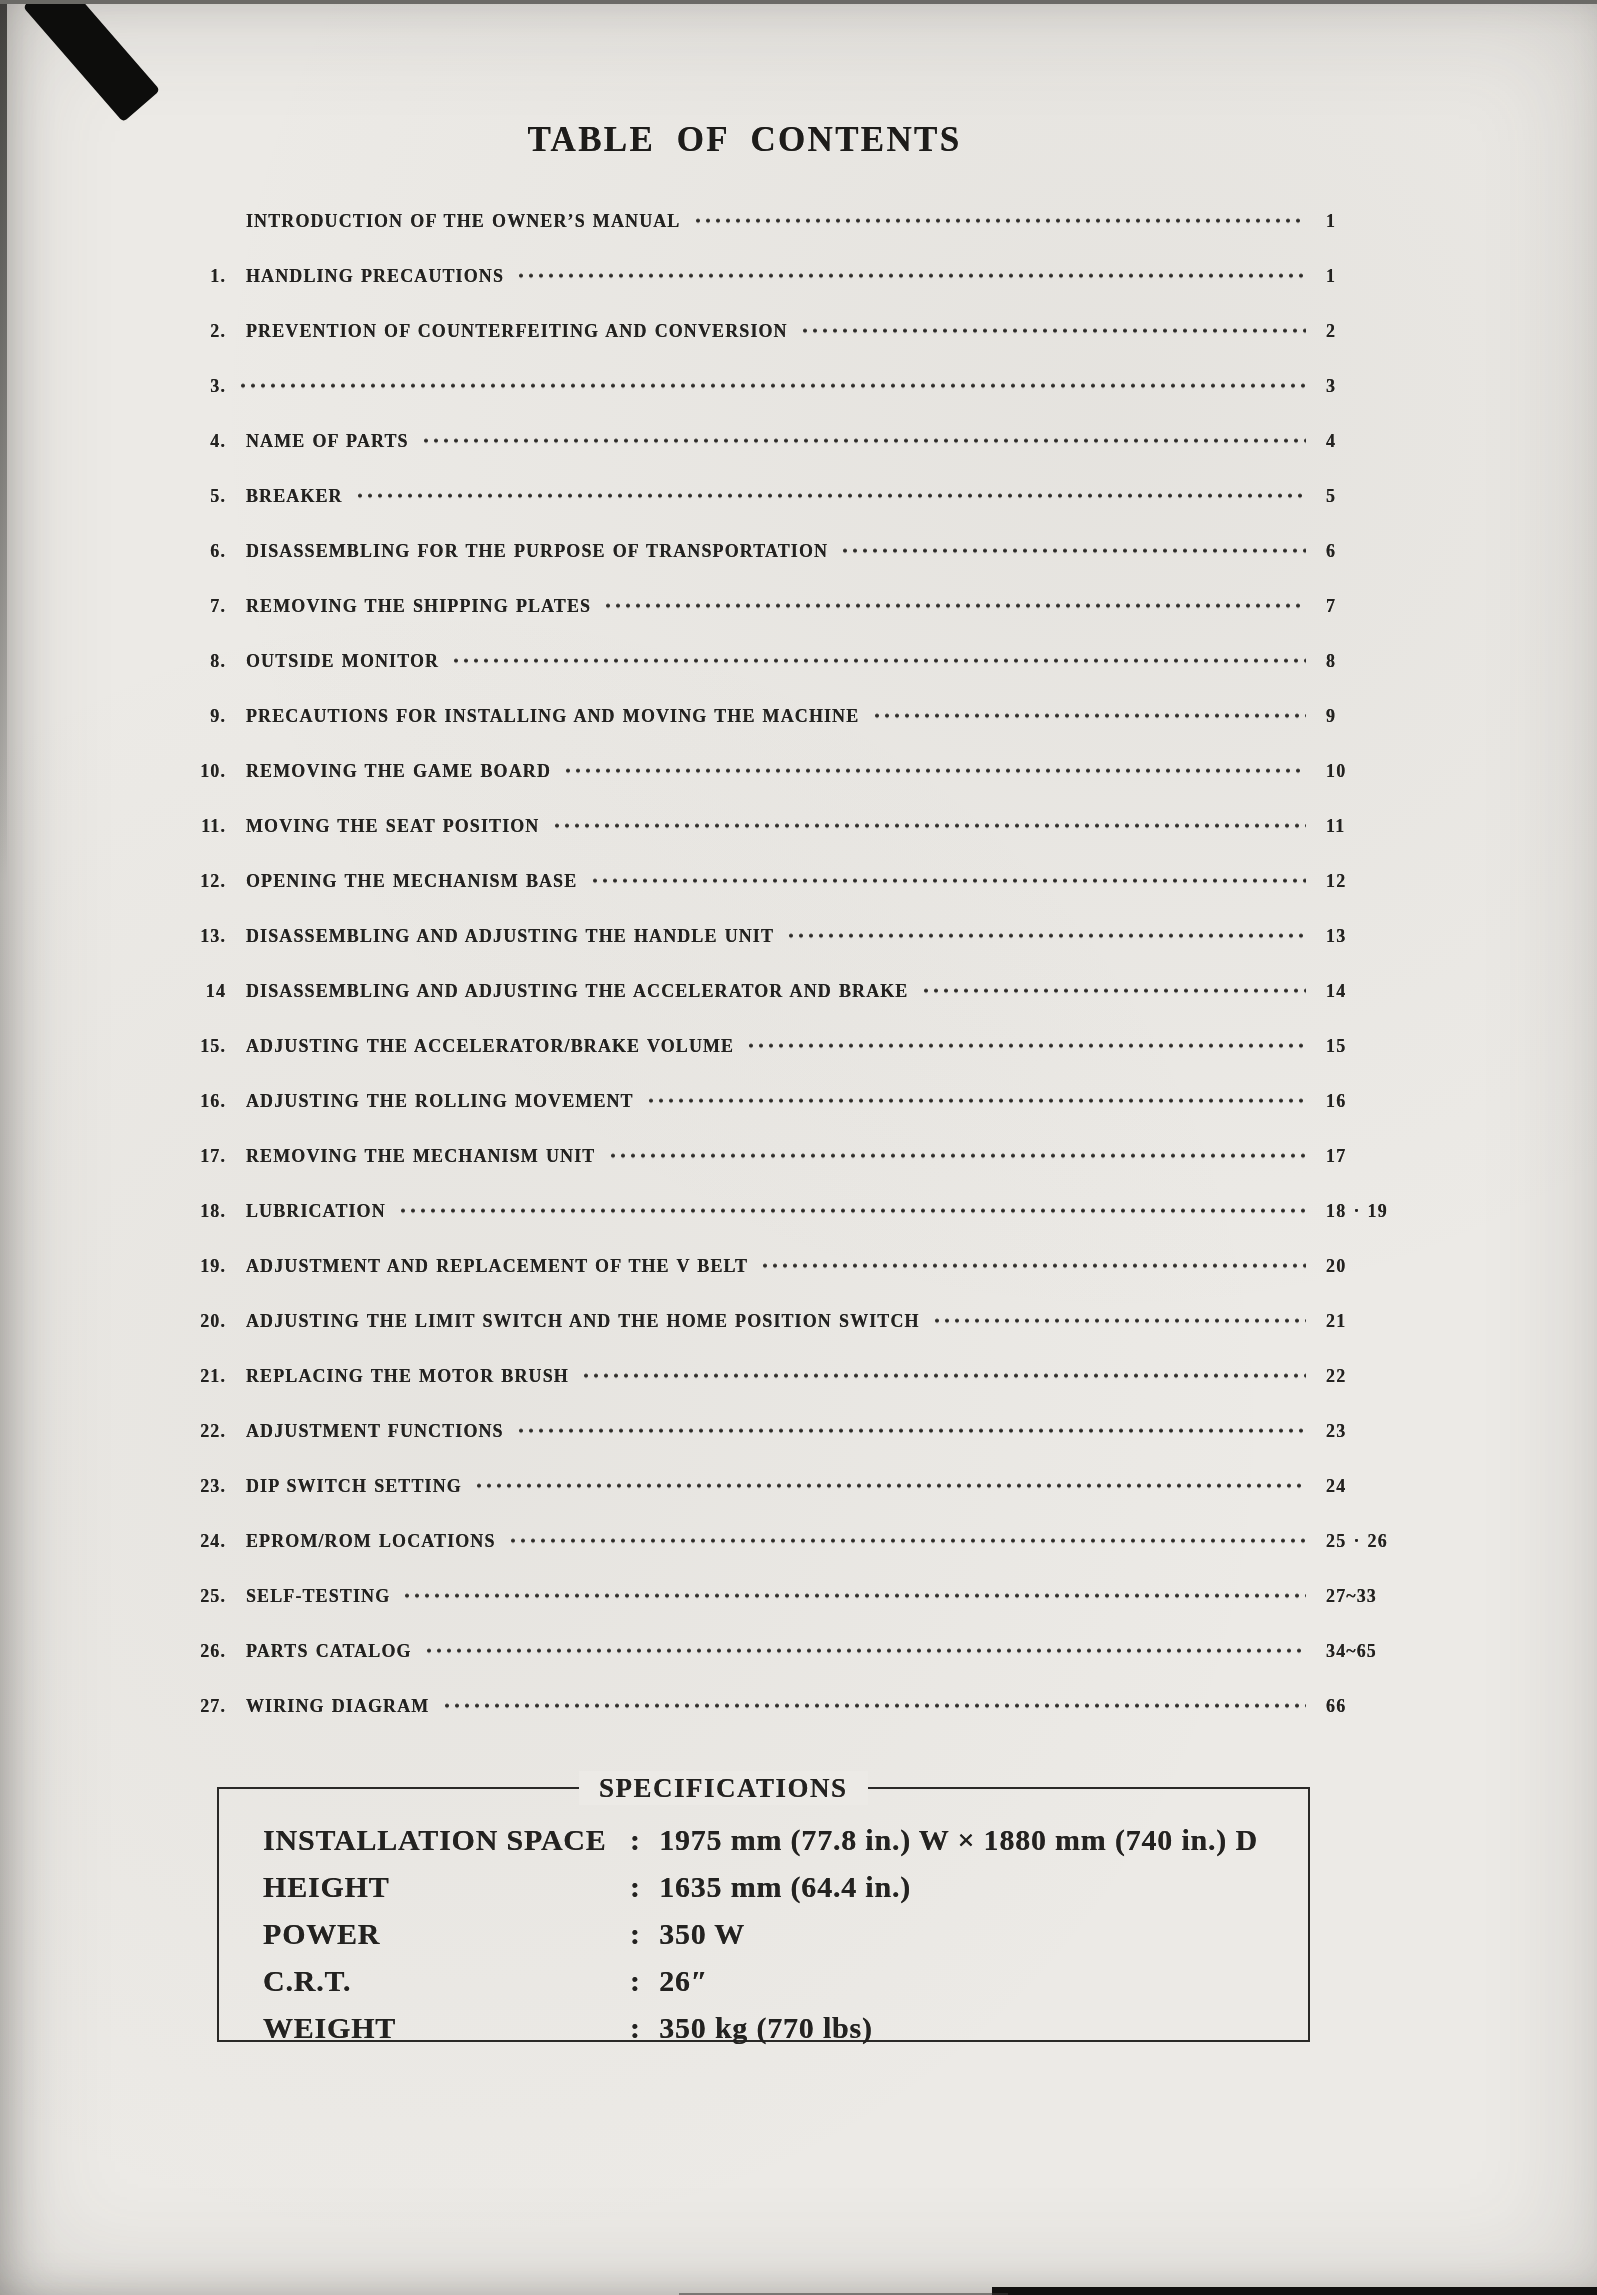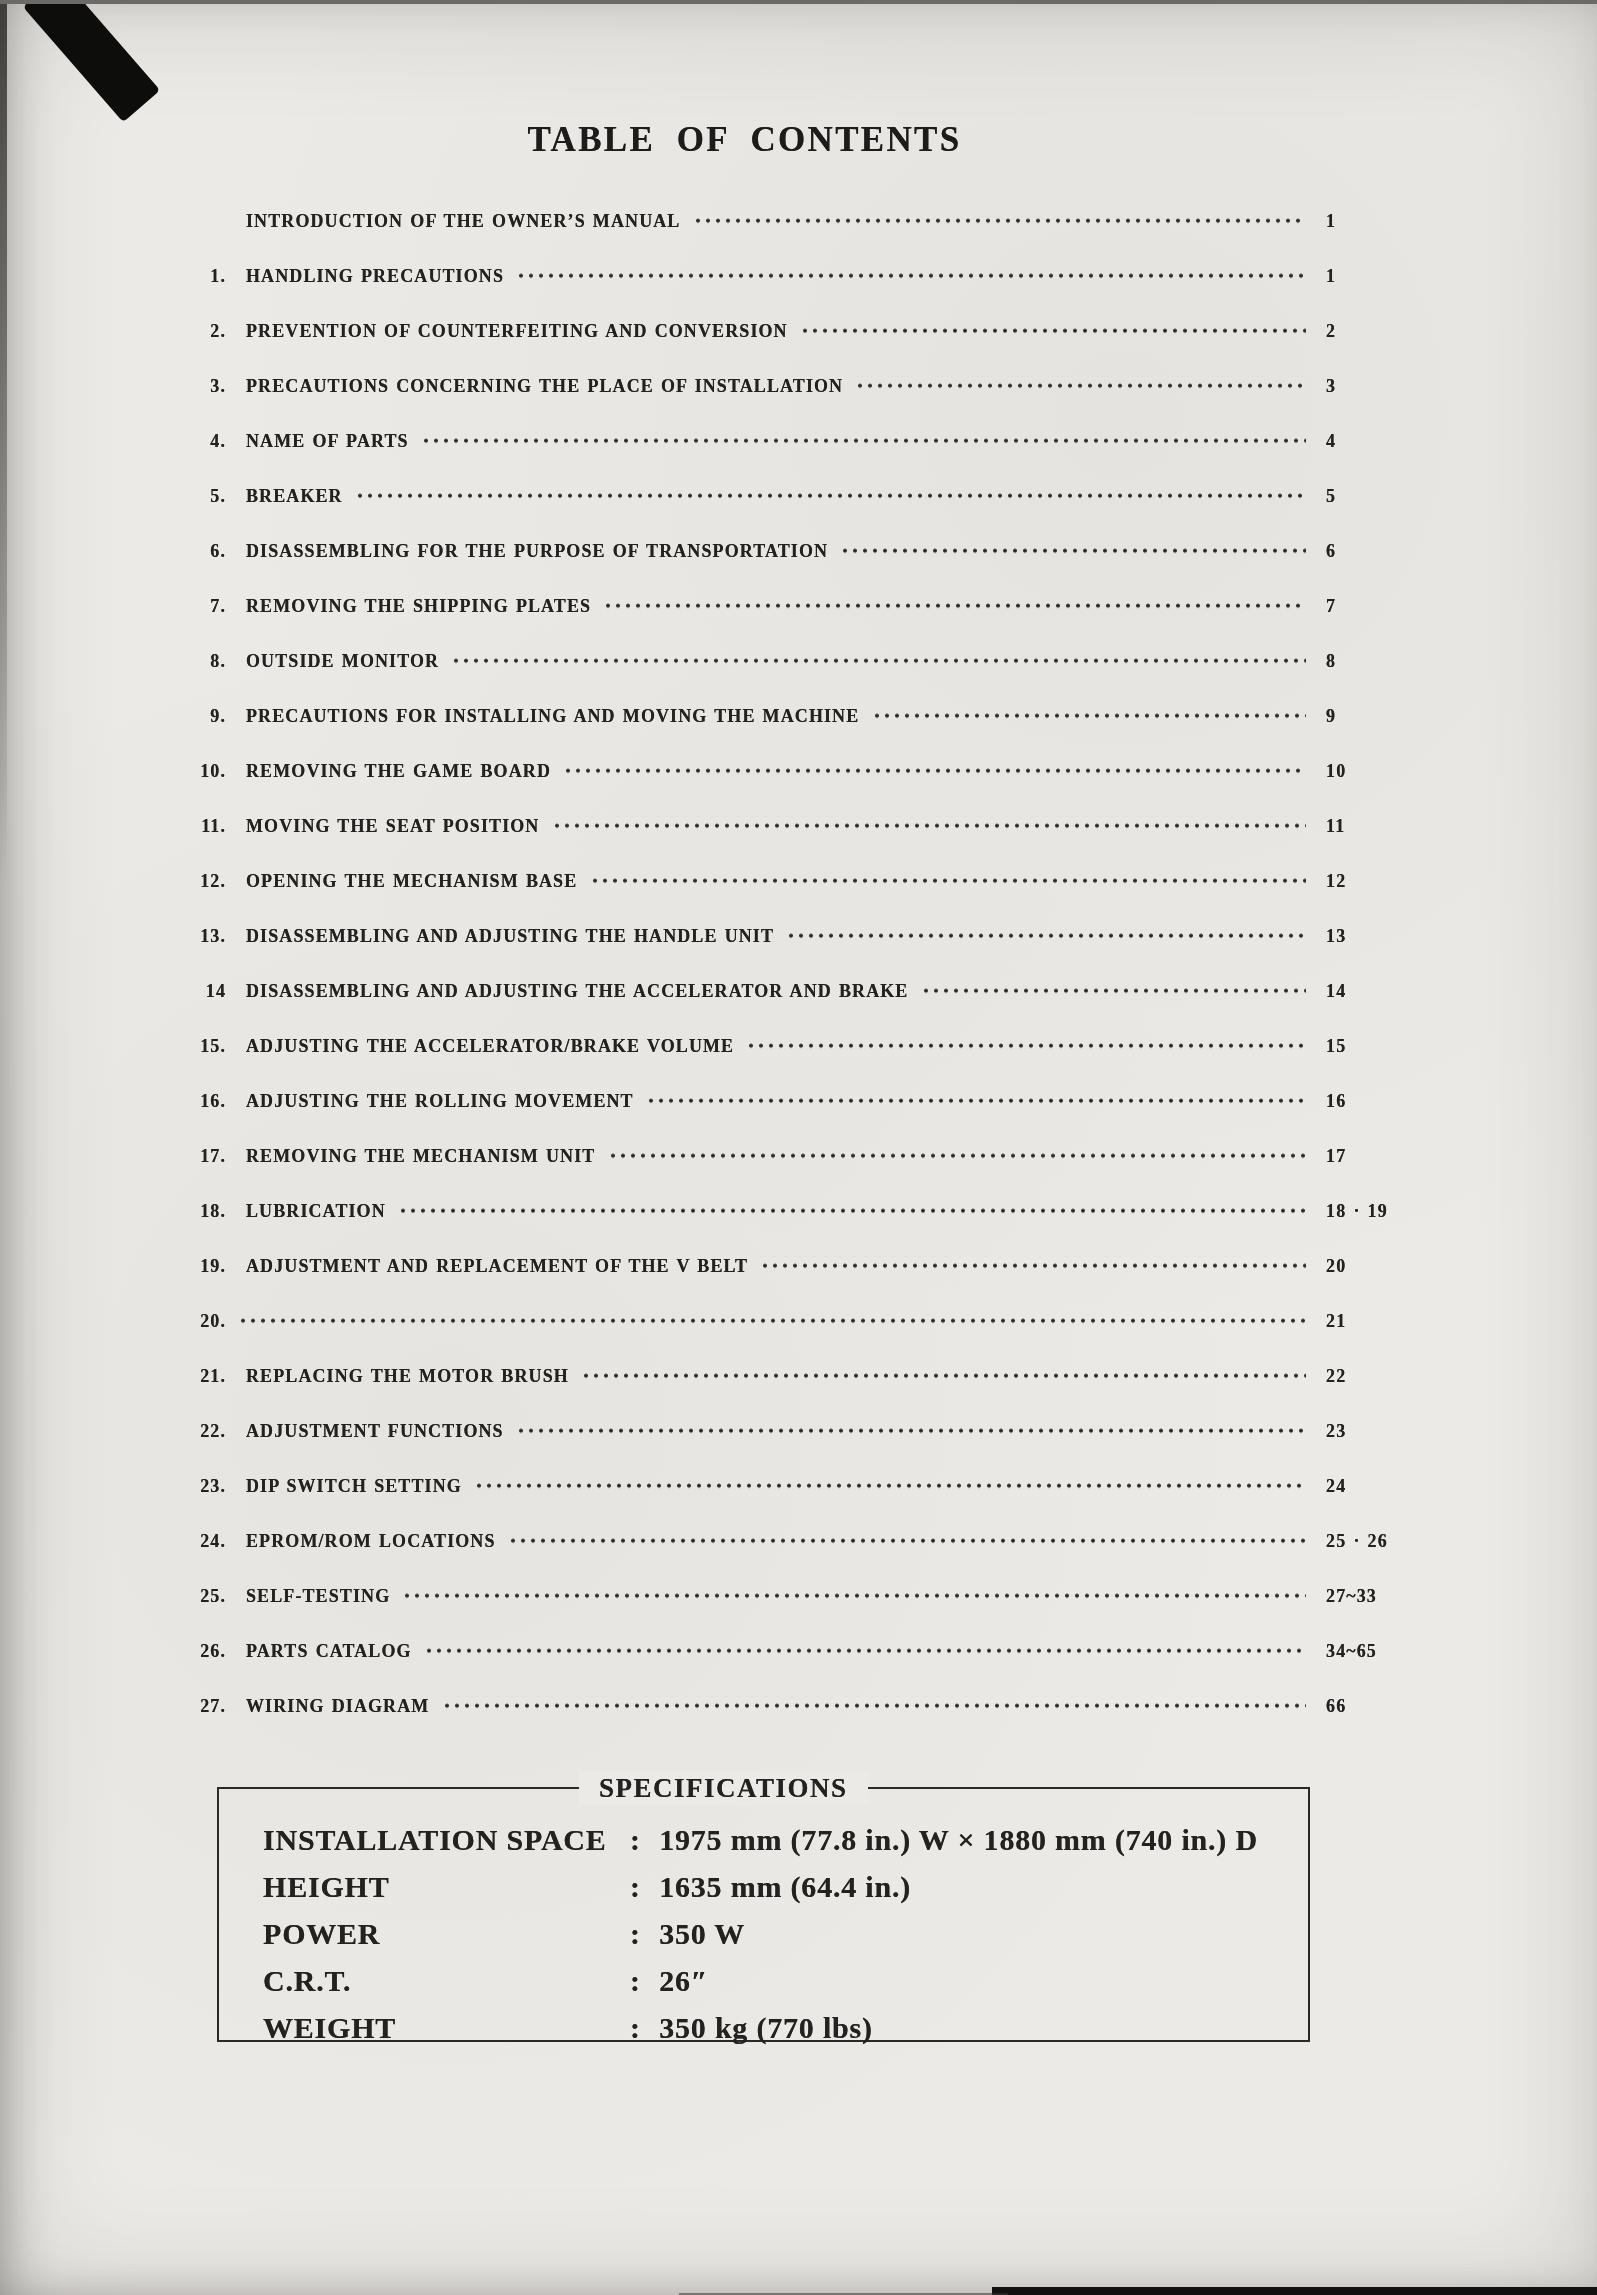--- a/index.html
+++ b/index.html
@@ -155,21 +155,20 @@
 
   <div class="toc-row">
     <span class="num">2.</span>
     <span class="etitle">PREVENTION OF COUNTERFEITING AND CONVERSION</span>
     <span class="leader"></span>
     <span class="pg">2</span>
   </div>
 
   <div class="toc-row">
     <span class="num">3.</span>
-    <span class="etitle">PRECAUTIONS CONCERNING THE PLACE OF INSTALLATION</span>
     <span class="leader"></span>
     <span class="pg">3</span>
   </div>
 
   <div class="toc-row">
     <span class="num">4.</span>
     <span class="etitle">NAME OF PARTS</span>
     <span class="leader"></span>
     <span class="pg">4</span>
   </div>
@@ -274,20 +273,21 @@
 
   <div class="toc-row">
     <span class="num">19.</span>
     <span class="etitle">ADJUSTMENT AND REPLACEMENT OF THE V BELT</span>
     <span class="leader"></span>
     <span class="pg">20</span>
   </div>
 
   <div class="toc-row">
     <span class="num">20.</span>
+    <span class="etitle">ADJUSTING THE LIMIT SWITCH AND THE HOME POSITION SWITCH</span>
     <span class="leader"></span>
     <span class="pg">21</span>
   </div>
 
   <div class="toc-row">
     <span class="num">21.</span>
     <span class="etitle">REPLACING THE MOTOR BRUSH</span>
     <span class="leader"></span>
     <span class="pg">22</span>
   </div>

